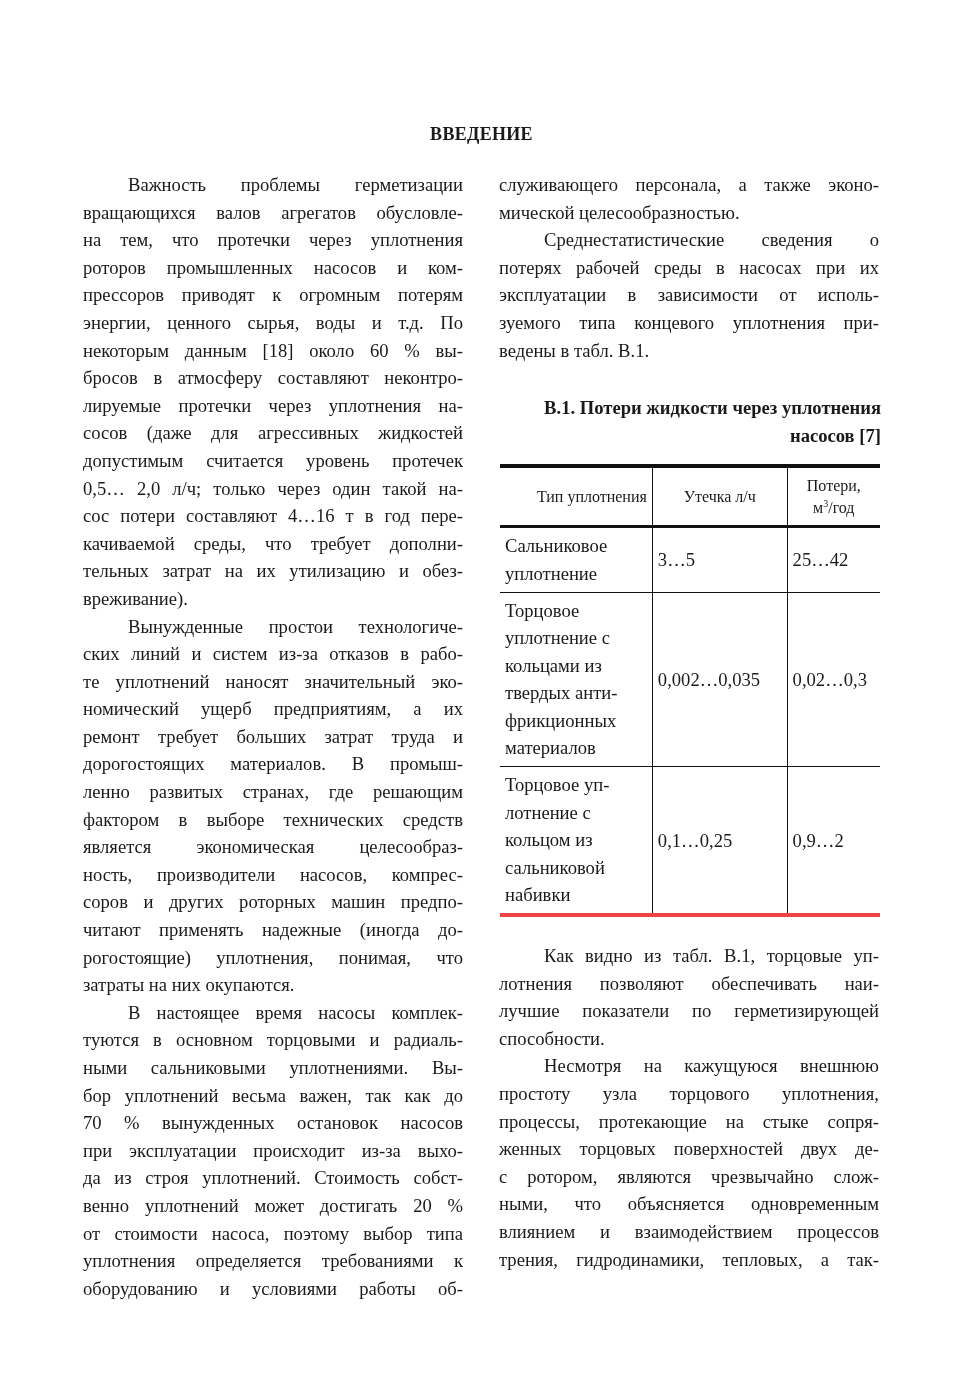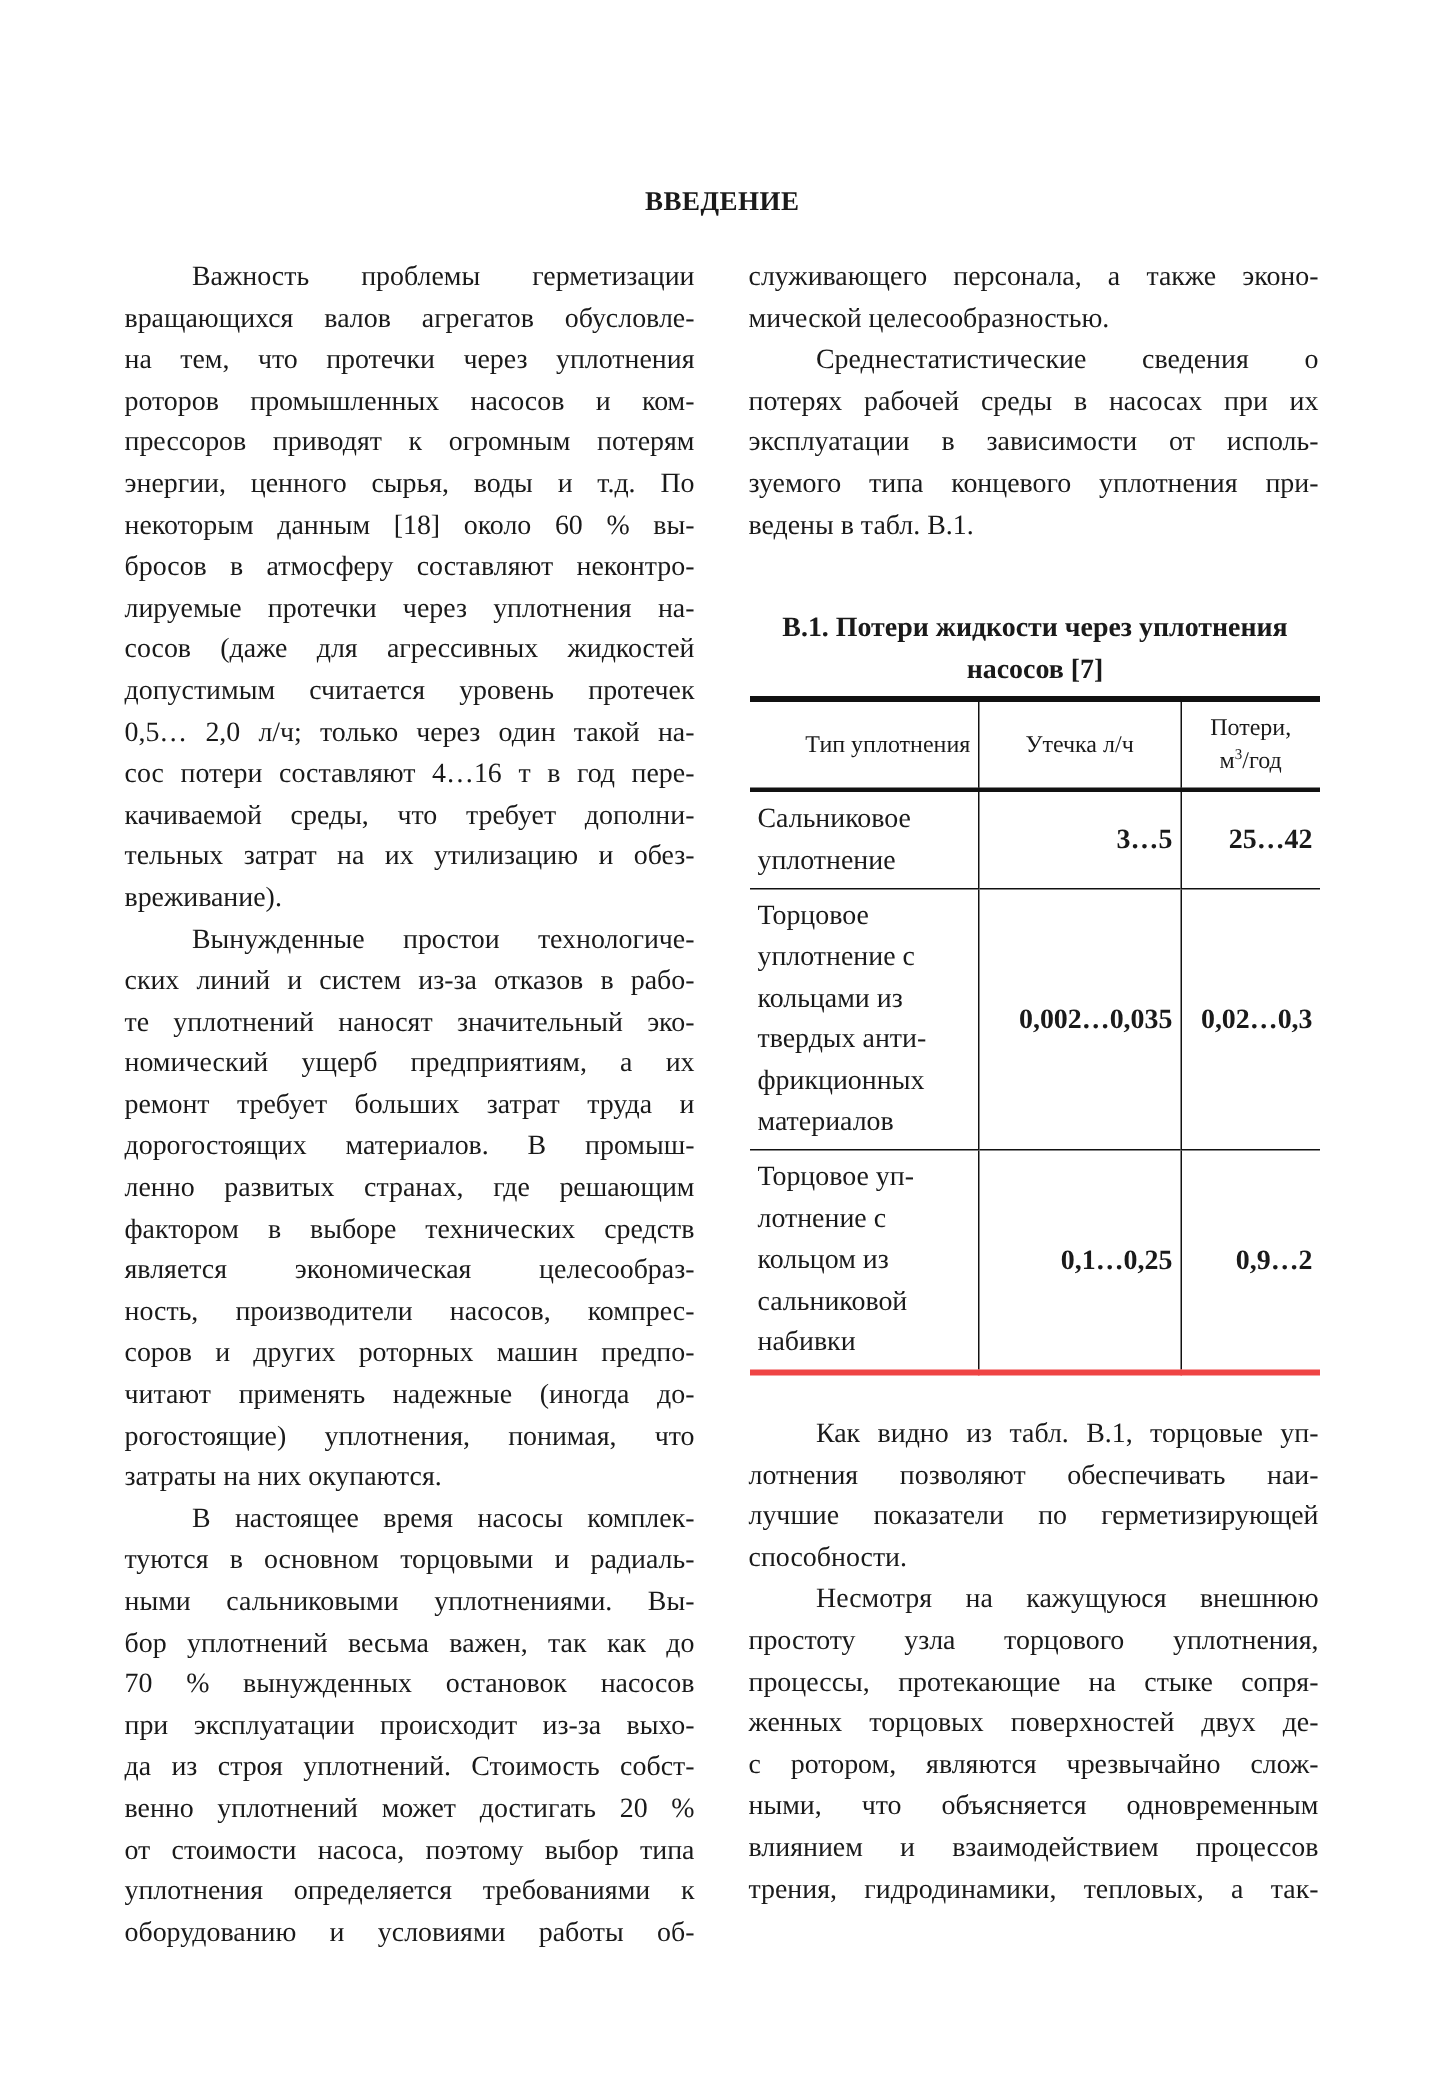--- a/index.html
+++ b/index.html
@@ -16,40 +16,40 @@
       position: absolute; top: 171px; width: 380px;
       font-size: 18.6px; line-height: 27.6px; text-align: justify;
       hyphens: manual;
     }
     .col-left { left: 83px; }
     .col-right { left: 499px; }
     .line { display: block; text-align: justify; text-align-last: justify; white-space: nowrap; height: 27.6px; }
     .line.last { text-align-last: left; }
     .line.indent { padding-left: 45px; }
     .tbl-caption {
-      position: absolute; left: 499px; width: 382px; top: 405px;
-      text-align: center; font-weight: bold; font-size: 18.6px; line-height: 27.6px;
+      position: absolute; left: 499px; width: 382px; top: 394px;
+      text-align: right; font-weight: bold; font-size: 18.6px; line-height: 27.6px;
     }
     table.data {
       position: absolute; left: 500px; top: 464px; width: 380px;
       border-collapse: collapse; font-size: 18.6px; line-height: 27.4px;
     }
     table.data th, table.data td {
       border-left: 1.5px solid #111; border-right: 1.5px solid #111;
       padding: 0 5px; vertical-align: middle;
     }
     table.data th:first-child, table.data td:first-child { border-left: none; }
     table.data th:last-child, table.data td:last-child { border-right: none; }
     table.data thead tr { border-top: 4px solid #111; border-bottom: 3px solid #111; }
     table.data thead th { font-weight: normal; font-size: 16px; line-height: 22px; height: 57px; text-align: center; }
     table.data thead th:first-child { text-align: right; padding-left: 7px; }
     table.data tbody tr { border-bottom: 1.5px solid #111; }
     table.data tbody tr.last-row { border-bottom: 4px solid #ef4444; }
     table.data td.type { text-align: left; padding: 4px 5px 5px 5px; width: 142px; }
-    table.data td.num { text-align: right; font-weight: bold; }
+    table.data td.num { text-align: left; }
     .c1 { width: 152px; } .c2 { width: 135px; } .c3 { width: 93px; }
     sup { font-size: 10px; line-height: 0; vertical-align: 6px; }
   </style>
 </head>
 <body>
 
 <div class="title">ВВЕДЕНИЕ</div>
 
 <div class="col col-left">
   <span class="line indent">Важность проблемы герметизации</span>

